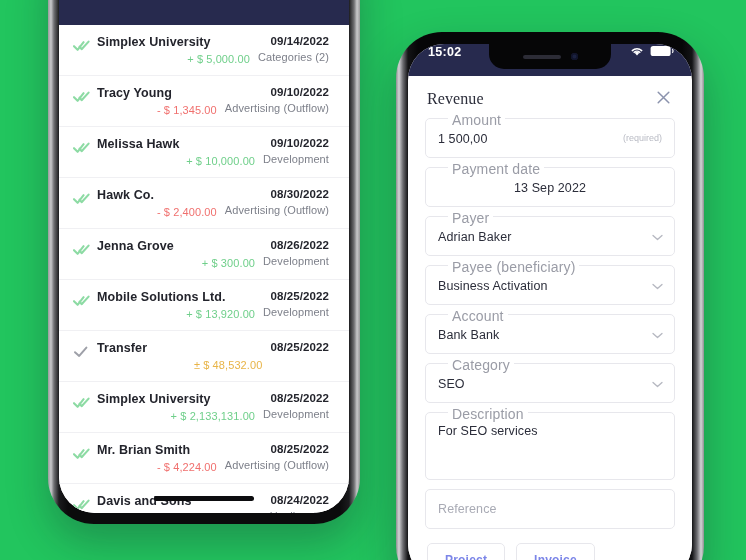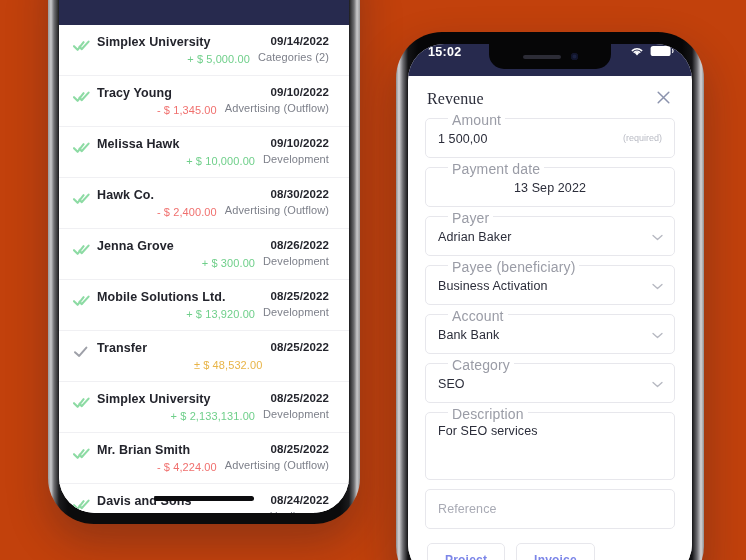--- a/index.html
+++ b/index.html
@@ -5,21 +5,21 @@
   html, body {
     margin: 0; padding: 0;
     width: 746px; height: 560px;
     background: #ffffff;
     overflow: hidden;
     font-family: "Liberation Sans", sans-serif;
   }
   #stage {
     position: relative;
     width: 746px; height: 560px;
-    background: #c2410c;
+    background: #22c55e;
   }
 
   
   #phone-left {
     position: absolute;
     left: 48px; top: -64px;
     width: 312px; height: 588px;
     border-radius: 46px;
     background: linear-gradient(90deg,
         #9a9a9c 0px, #c9c9cb 3px, #6f6f72 6px,

